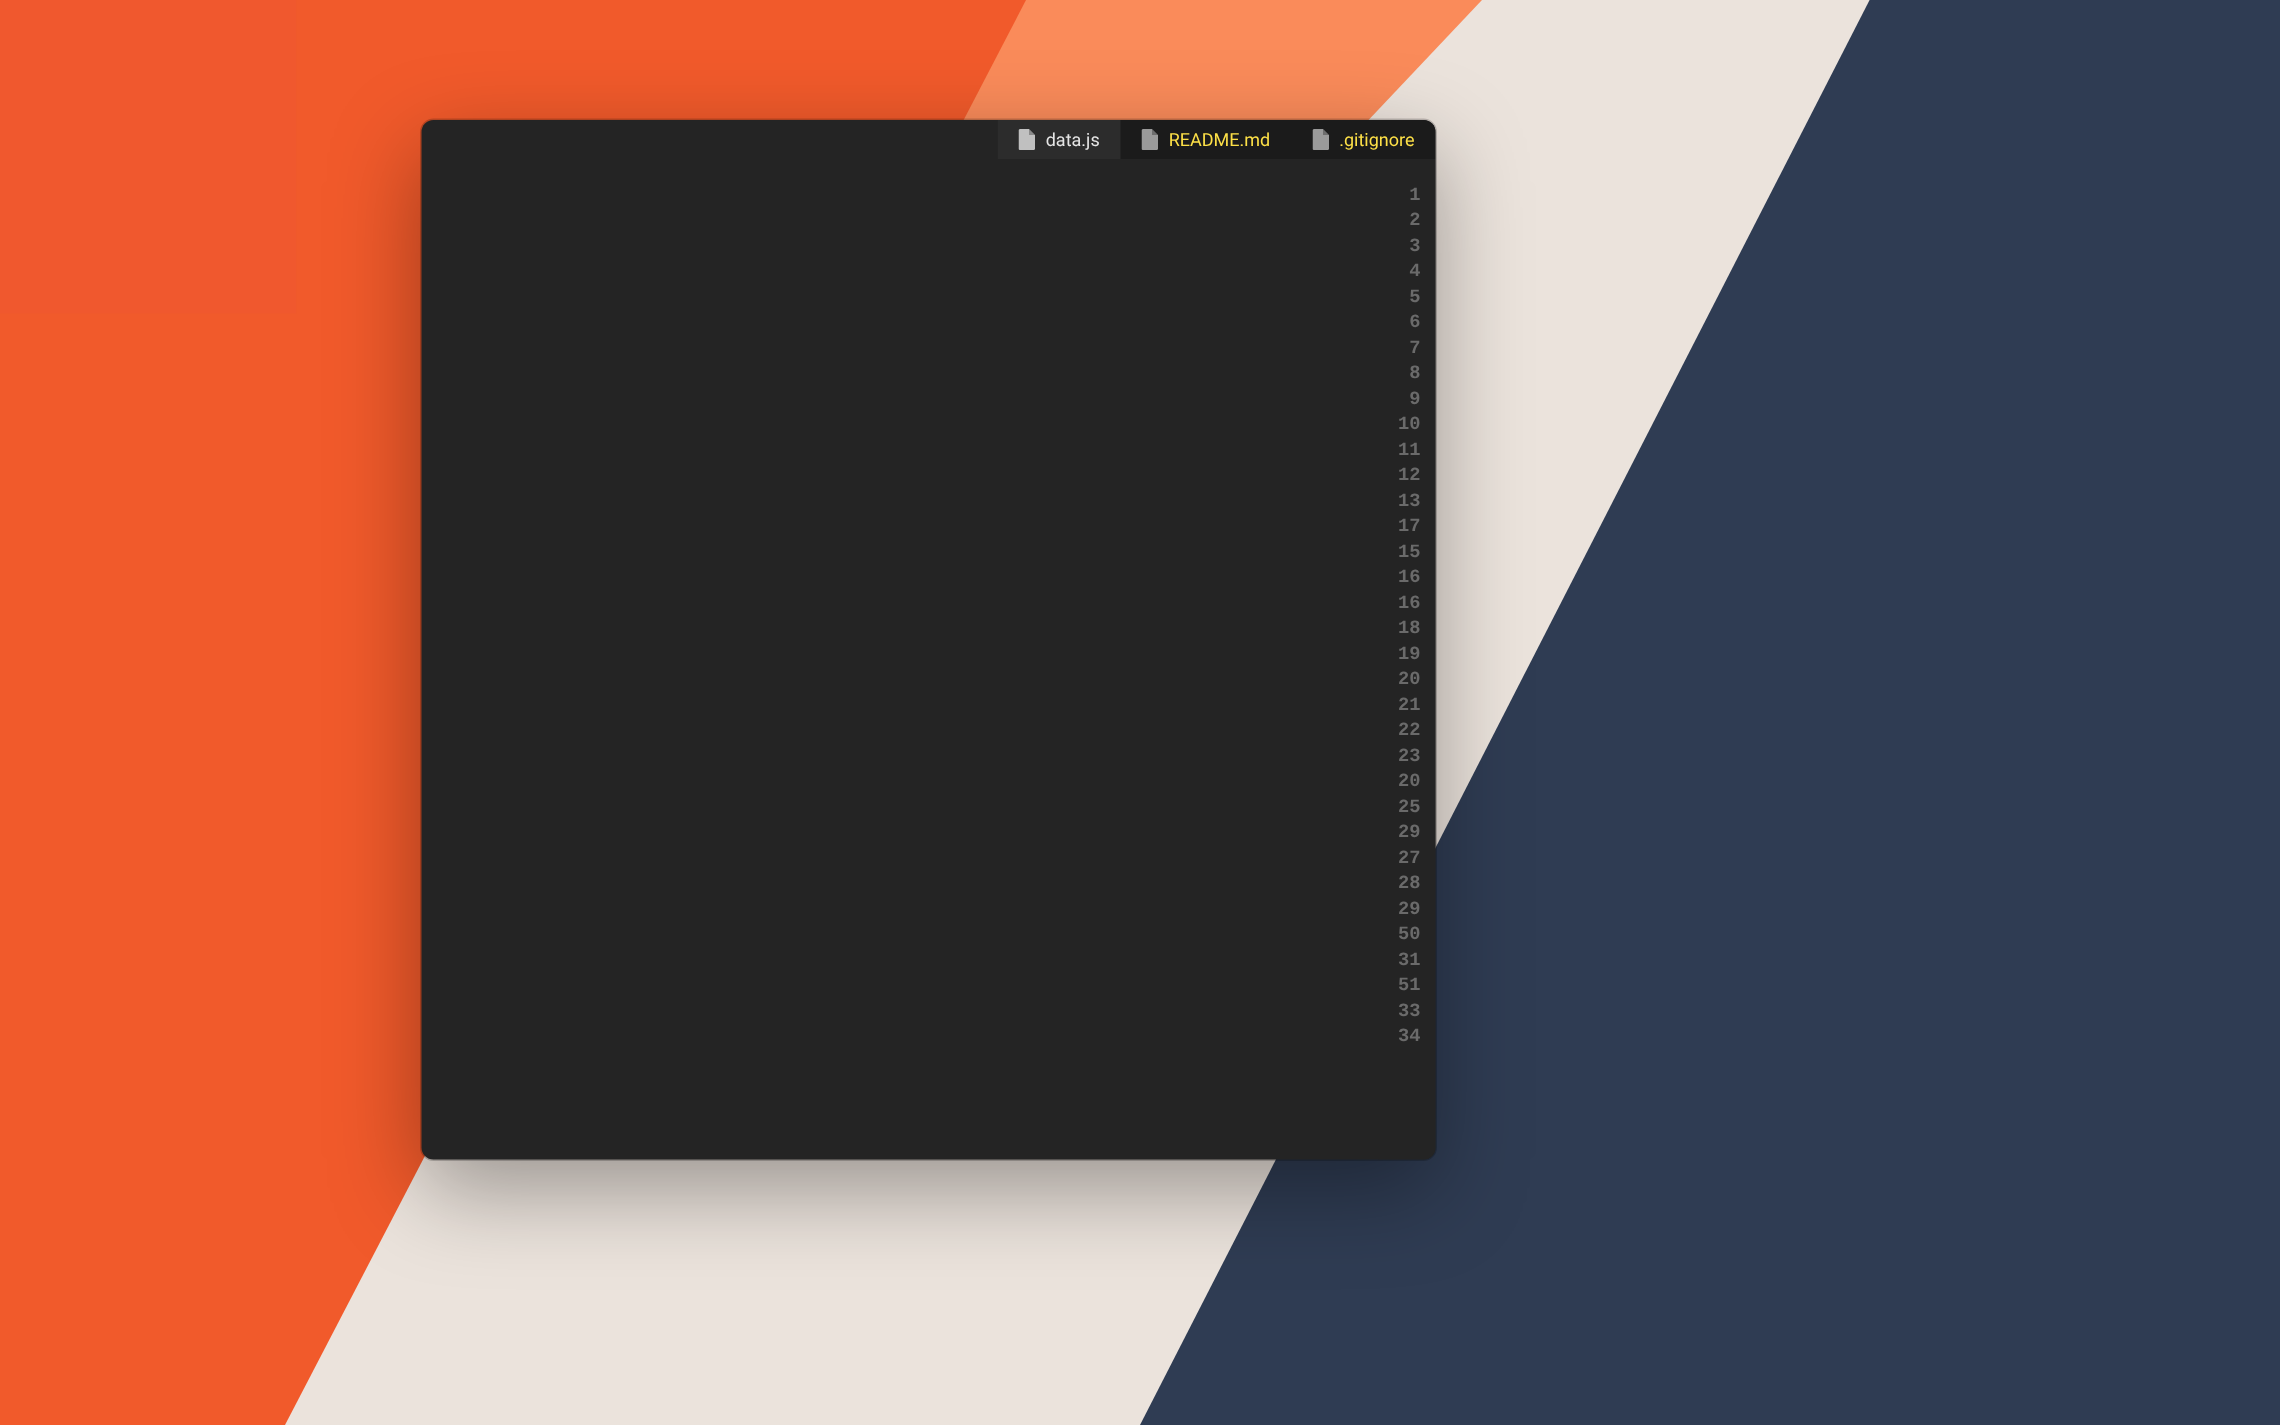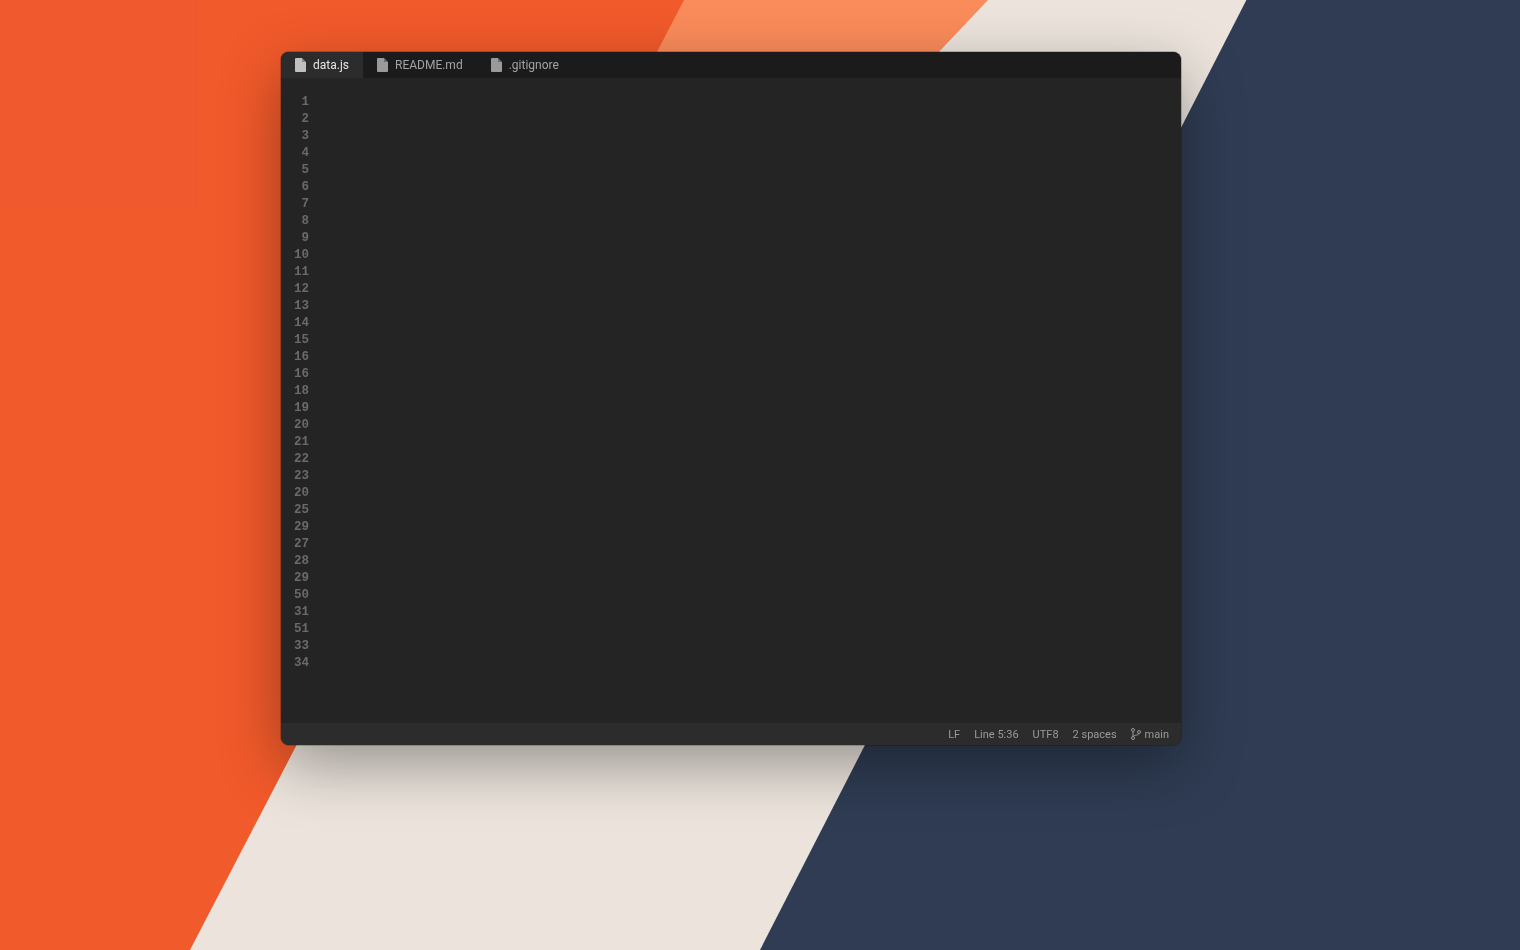--- a/index.html
+++ b/index.html
@@ -9,47 +9,48 @@
   .bg { position: absolute; inset: 0; }
   .bg-navy   { background: #2f3c53; }
   .bg-cream  { background: #ebe3dc; clip-path: polygon(0 0, 82% 0, 50% 100%, 0 100%); }
   .bg-peach  { background: #fa8b5a; clip-path: polygon(0 0, 65% 0, 0 110%); }
   .bg-orange { background: #f15a2b; clip-path: polygon(0 0, 45% 0, 12.5% 100%, 0 100%); }
   .bg-red    { background: #f0582e; clip-path: polygon(0 0, 13% 0, 13% 22%, 0 22%); }
 
   
   .editor-window {
     position: absolute;
-    top: 52px;
+    top: 80px;
     left: 281px;
-    width: 900px;
+    width: 676px;
     height: 693px;
     background: #242424;
     border-radius: 8px;
     box-shadow: 0 20px 60px rgba(0,0,0,0.35), 0 0 0 1px rgba(0,0,0,0.2);
     display: flex;
     flex-direction: column;
     overflow: hidden;
+    align-items: flex-end;
   }
 
   
   .tab-bar {
     height: 26px;
     display: flex;
     align-items: stretch;
     background: #1b1b1b;
     flex-shrink: 0;
   }
   .tab {
     display: flex;
     align-items: center;
     gap: 6px;
     padding: 0 14px;
     font-size: 12px;
-    color: #a3a3a3;
+    color: #fde047;
     cursor: pointer;
     user-select: none;
   }
   .tab.active { background: #2c2c2c; color: #e6e6e6; }
   .tab .file-icon {
     width: 12px; height: 14px;
     flex-shrink: 0;
   }
   .tab .file-icon svg { width: 100%; height: 100%; display: block; }
 
@@ -149,21 +150,21 @@
         <div>4</div>
         <div>5</div>
         <div>6</div>
         <div>7</div>
         <div>8</div>
         <div>9</div>
         <div>10</div>
         <div>11</div>
         <div>12</div>
         <div>13</div>
-        <div>14</div>
+        <div>17</div>
         <div>15</div>
         <div>16</div>
         <div>16</div>
         <div>18</div>
         <div>19</div>
         <div>20</div>
         <div>21</div>
         <div>22</div>
         <div>23</div>
         <div>20</div>
@@ -174,31 +175,14 @@
         <div>29</div>
         <div>50</div>
         <div>31</div>
         <div>51</div>
         <div>33</div>
         <div>34</div>
       </div>
     <div class="code-area"></div>
   </div>
 
-  <div class="status-bar">
-    <span class="status-item">LF</span>
-    <span class="status-item">Line 5:36</span>
-    <span class="status-item">UTF8</span>
-    <span class="status-item">2 spaces</span>
-    <span class="status-item">
-      <span class="branch-icon">
-        <svg viewBox="0 0 10 12">
-            <circle cx="2" cy="2" r="1.5" fill="none" stroke="#9a9a9a" stroke-width="1"></circle>
-            <circle cx="2" cy="10" r="1.5" fill="none" stroke="#9a9a9a" stroke-width="1"></circle>
-            <circle cx="8" cy="4" r="1.5" fill="none" stroke="#9a9a9a" stroke-width="1"></circle>
-            <path d="M2 3.5v5M8 5.5c0 2-4 1-6 3" fill="none" stroke="#9a9a9a" stroke-width="1"></path>
-          </svg>
-      </span>
-      <span>main</span>
-    </span>
-  </div>
 
 </div>
 
 </body></html>

